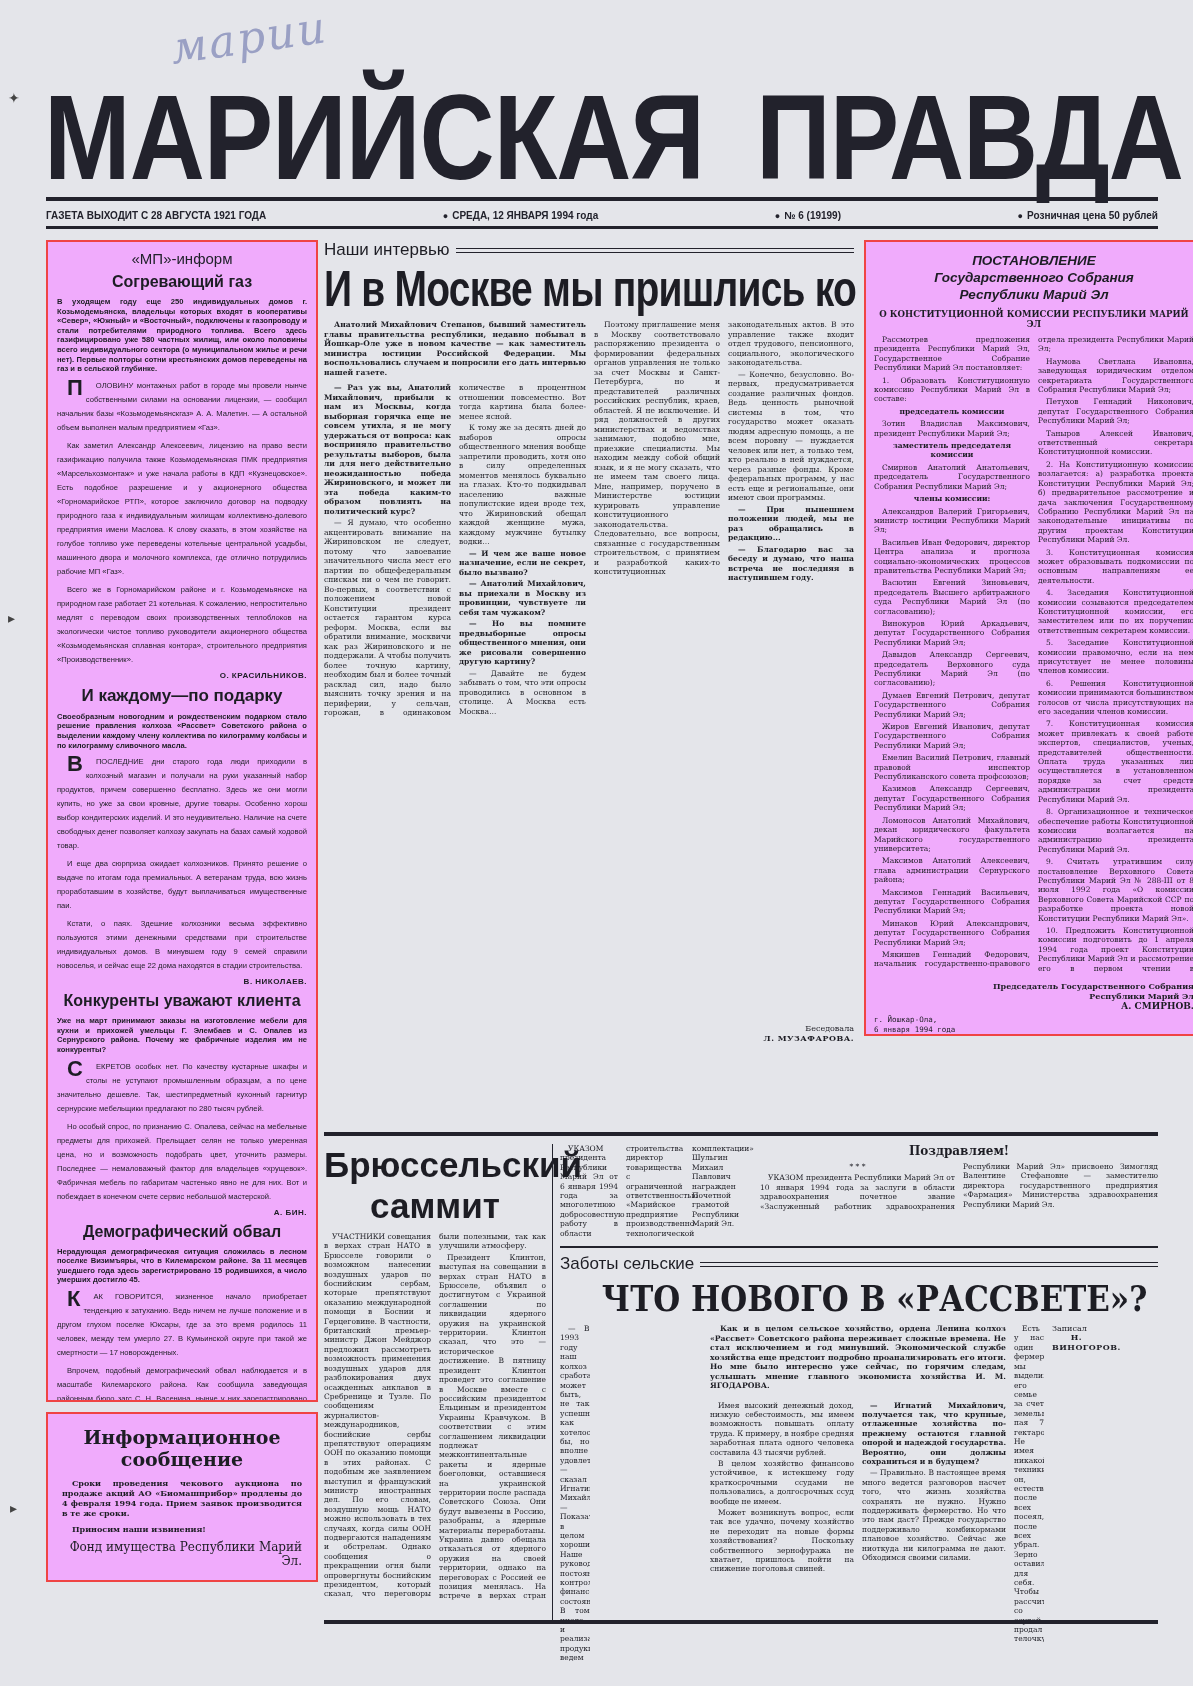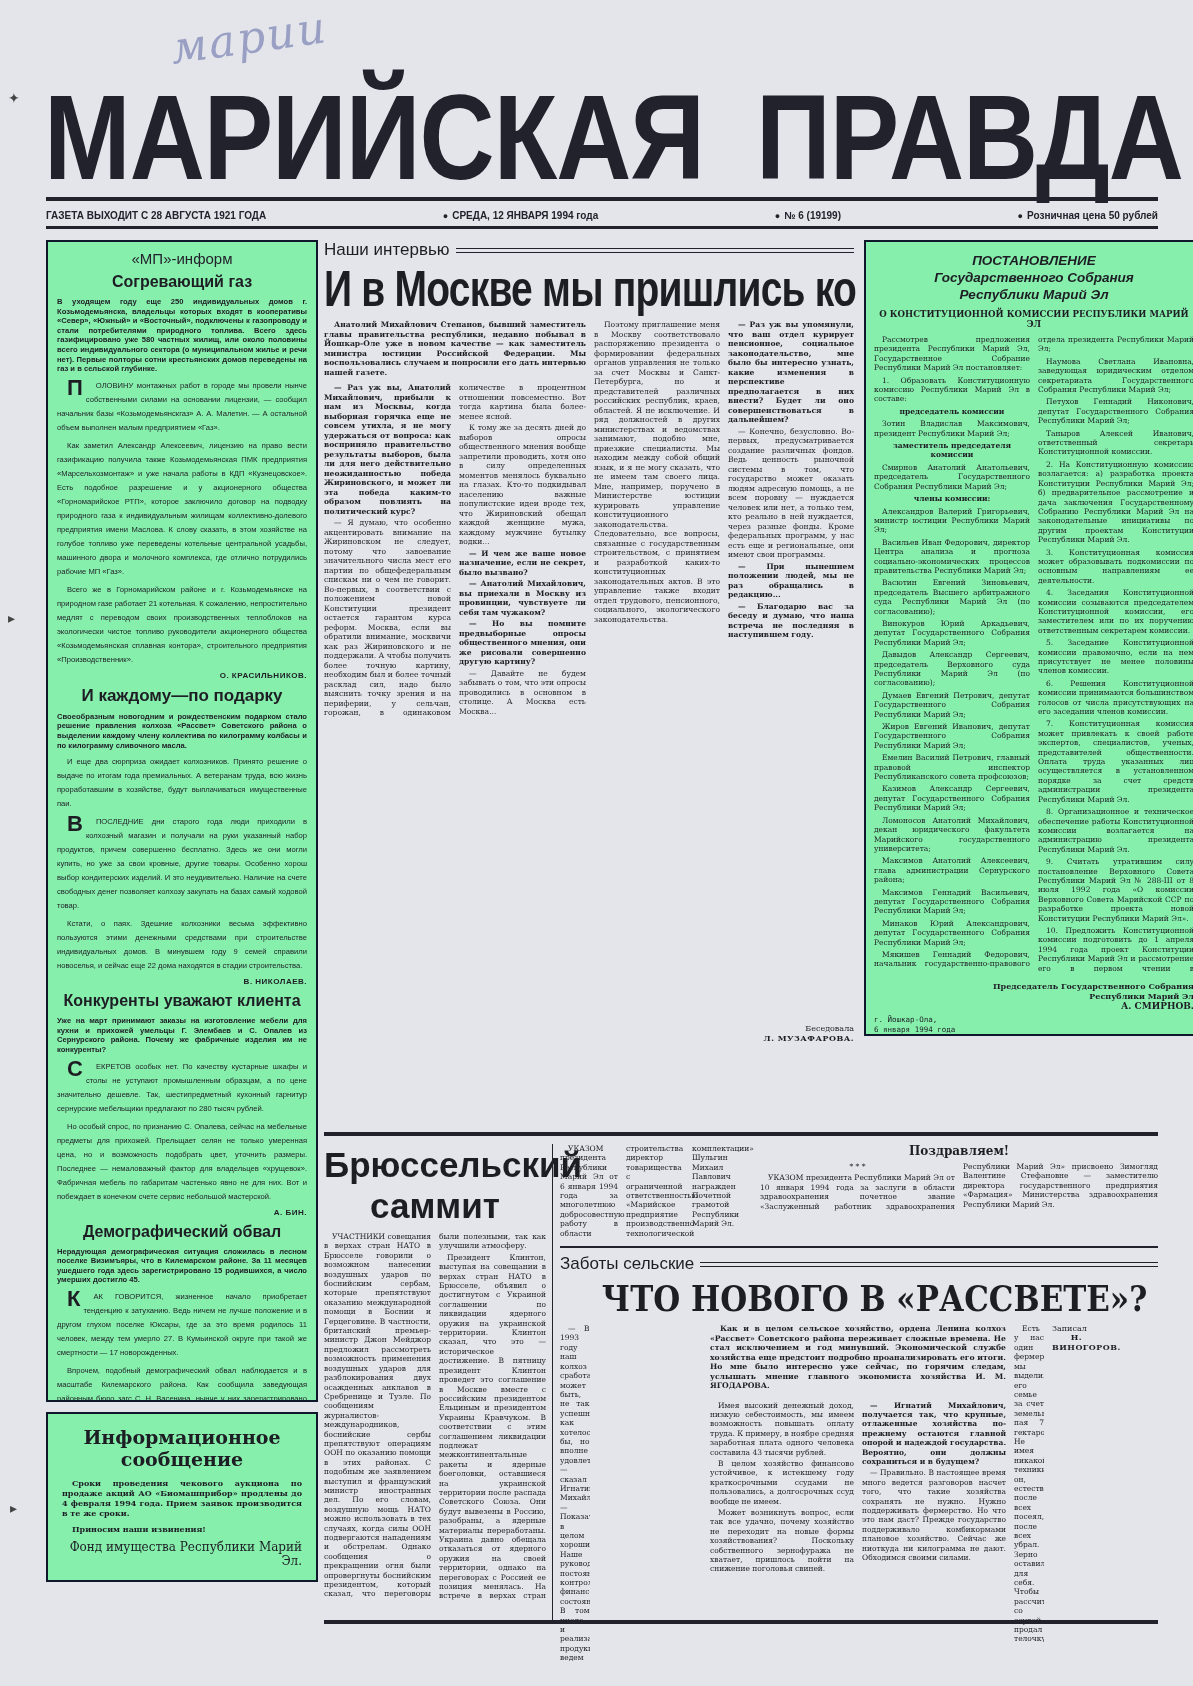--- a/index.html
+++ b/index.html
@@ -32,21 +32,21 @@
   }
   .dateline .bullet::before { content: "●"; margin-right: 4px; font-size: 9px; }
   .rule-bottom { position: absolute; left: 46px; top: 226px; width: 1112px; height: 3px; background: #22222c; }
 
   .col { position: absolute; }
   .col-left { left: 46px; top: 240px; width: 272px; }
   .col-mid  { left: 324px; top: 240px; width: 530px; }
   .col-right{ left: 864px; top: 240px; width: 340px; }
 
   .boxed {
-    border: 2px solid #0f172a; padding: 8px 9px; background: #86efac;
+    border: 2px solid #ef4444; padding: 8px 9px; background: #f0abfc;
   }
   .rubric {
     font-family: "Liberation Sans", sans-serif; font-size: 15px; text-align: center;
     margin-bottom: 6px; color: #22222c;
   }
   .rubric-side { display: flex; align-items: center; gap: 6px; font-family: "Liberation Sans", sans-serif; font-size: 17px; }
   .rubric-side::after { content: ""; flex: 1; height: 3px; border-top: 1px solid #22222c; border-bottom: 1px solid #22222c; }
 
   .head-sans {
     font-family: "Liberation Sans", sans-serif; font-weight: bold; text-align: center;
@@ -147,22 +147,22 @@
       <p class="lead">В уходящем году еще 250 индивидуальных домов г. Козьмодемьянска, владельцы которых входят в кооперативы «Север», «Южный» и «Восточный», подключены к газопроводу и стали потребителями природного топлива. Всего здесь газифицировано уже 580 частных жилищ, или около половины всего индивидуального сектора (о муниципальном жилье и речи нет). Первые полторы сотни крестьянских домов переведены на газ и в сельской глубинке.</p>
       <p class="body dropcap">ПОЛОВИНУ монтажных работ в городе мы провели нынче собственными силами на основании лицензии, — сообщил начальник базы «Козьмодемьянскгаз» А. А. Малетин. — А остальной объем выполнен малым предприятием «Газ».</p>
       <p class="body">Как заметил Александр Алексеевич, лицензию на право вести газификацию получила также Козьмодемьянская ПМК предприятия «Марсельхозмонтаж» и уже начала работы в КДП «Кузнецовское». Есть подобное разрешение и у акционерного общества «Горномарийское РТП», которое заключило договор на подводку природного газа к индивидуальным жилищам коллективно-долевого предприятия имени Маслова. К слову сказать, в этом хозяйстве на голубое топливо уже переведены котельные центральной усадьбы, машинного двора и молочного комплекса, где отлично потрудились рабочие МП «Газ».</p>
       <p class="body">Всего же в Горномарийском районе и г. Козьмодемьянске на природном газе работает 21 котельная. К сожалению, непростительно медлят с переводом своих производственных теплоблоков на экологически чистое топливо руководители акционерного общества «Козьмодемьянская сплавная контора», строительного предприятия «Производственник».</p>
       <div class="byline">О. КРАСИЛЬНИКОВ.</div>
     </article>
 
     <article>
       <h2 class="head-sans h18">И каждому—по подарку</h2>
       <p class="lead">Своеобразным новогодним и рождественским подарком стало решение правления колхоза «Рассвет» Советского района о выделении каждому члену коллектива по килограмму колбасы и по килограмму сливочного масла.</p>
+      <p class="body dropcap">В ПОСЛЕДНИЕ дни старого года люди приходили в колхозный магазин и получали на руки указанный набор продуктов, причем совершенно бесплатно. Здесь же они могли купить, но уже за свои кровные, другие товары. Особенно хорош выбор кондитерских изделий. И это неудивительно. Наличие на счете свободных денег позволяет колхозу закупать на базах самый ходовой товар.</p>
       <p class="body">И еще два сюрприза ожидает колхозников. Принято решение о выдаче по итогам года премиальных. А ветеранам труда, всю жизнь проработавшим в хозяйстве, будут выплачиваться имущественные паи.</p>
-      <p class="body dropcap">В ПОСЛЕДНИЕ дни старого года люди приходили в колхозный магазин и получали на руки указанный набор продуктов, причем совершенно бесплатно. Здесь же они могли купить, но уже за свои кровные, другие товары. Особенно хорош выбор кондитерских изделий. И это неудивительно. Наличие на счете свободных денег позволяет колхозу закупать на базах самый ходовой товар.</p>
       <p class="body">Кстати, о паях. Здешние колхозники весьма эффективно пользуются этими денежными средствами при строительстве индивидуальных домов. В минувшем году 9 семей справили новоселья, и сейчас еще 22 дома находятся в стадии строительства.</p>
       <div class="byline">В. НИКОЛАЕВ.</div>
     </article>
 
     <article>
       <h2 class="head-sans h16">Конкуренты уважают клиента</h2>
       <p class="lead">Уже на март принимают заказы на изготовление мебели для кухни и прихожей умельцы Г. Элембаев и С. Опалев из Сернурского района. Почему же фабричные изделия им не конкуренты?</p>
       <p class="body dropcap">СЕКРЕТОВ особых нет. По качеству кустарные шкафы и столы не уступают промышленным образцам, а по цене значительно дешевле. Так, шестипредметный кухонный гарнитур сернурские мебельщики предлагают по 280 тысяч рублей.</p>
       <p class="body">Но особый спрос, по признанию С. Опалева, сейчас на мебельные предметы для прихожей. Прельщает селян не только умеренная цена, но и возможность подобрать цвет, уточнить размеры. Последнее — немаловажный фактор для владельцев «хрущевок». Фабричная мебель по габаритам частенько явно не для них. Вот и побеждает в конечном счете сервис небольшой мастерской.</p>
       <div class="byline">А. БИН.</div>
@@ -209,21 +209,20 @@
         <p>К тому же за десять дней до выборов опросы общественного мнения вообще запретили проводить, хотя оно в силу определенных моментов менялось буквально на глазах. Кто-то подкидывал населению важные популистские идеи вроде тех, что Жириновский обещал каждой женщине мужа, каждому мужчине бутылку водки...</p>
         <p class="q">— И чем же ваше новое назначение, если не секрет, было вызвано?</p>
         <p class="q">— Анатолий Михайлович, вы приехали в Москву из провинции, чувствуете ли себя там чужаком?</p>
         <p class="q">— Но вы помните предвыборные опросы общественного мнения, они же рисовали совершенно другую картину?</p>
         <p>— Давайте не будем забывать о том, что эти опросы проводились в основном в столице. А Москва есть Москва...</p>
       </div>
     </div>
     <div style="width:260px;">
       <div class="serif-cols" style="column-count:2; height:700px;">
         <p>Поэтому приглашение меня в Москву соответствовало распоряжению президента о формировании федеральных органов управления не только за счет Москвы и Санкт-Петербурга, но и представителей различных российских республик, краев, областей. Я не исключение. И ряд должностей в других министерствах и ведомствах занимают, подобно мне, приезжие специалисты. Мы находим между собой общий язык, и я не могу сказать, что не имеем там своего лица. Мне, например, поручено в Министерстве юстиции курировать управление конституционного законодательства. Следовательно, все вопросы, связанные с государственным строительством, с принятием и разработкой каких-то конституционных законодательных актов. В это управление также входит отдел трудового, пенсионного, социального, экологического законодательства.</p>
-        <p class="q">— Раз уж вы упомянули, что ваш отдел курирует пенсионное, социальное законодательство, мне было бы интересно узнать, какие изменения в перспективе предполагается в них внести? Будет ли оно совершенствоваться в дальнейшем?</p>
         <p>— Конечно, безусловно. Во-первых, предусматривается создание различных фондов. Ведь ценность рыночной системы в том, что государство может оказать людям адресную помощь, а не всем поровну — нуждается человек или нет, а только тем, кто реально в ней нуждается, через разные фонды. Кроме федеральных программ, у нас есть еще и региональные, они имеют свои программы.</p>
         <p class="q">— При нынешнем положении людей, мы не раз обращались в редакцию...</p>
         <p class="q">— Благодарю вас за беседу и думаю, что наша встреча не последняя в наступившем году.</p>
       </div>
       <div class="signoff">
         <span>Беседовала</span>
         <b>Л. МУЗАФАРОВА.</b>
       </div>
     </div>
   </div>
@@ -321,21 +320,21 @@
       <div style="width:142px;" class="rassvet-cols">
         <p style="height:340px; overflow:hidden;">— В 1993 году наш колхоз сработал, может быть, не так успешно, как хотелось бы, но вполне удовлетворительно, — сказал Игнатий Михайлович. — Показатели в целом хорошие. Наше руководство постоянно контролирует финансовое состояние. В том числе и реализацию продукции ведем с учетом повышения закупочных цен. С другой стороны, уровень производства у нас гораздо выше, чем в других хозяйствах. Так, в расчете на сто гектаров сельхозугодий по сравнению со средним показателем всех остальных хозяйств района мы реализовали мяса больше на 72 процента, молока — на 79 процентов. Отсюда и хороший финансовый результат. Себестоимость литра молока составила 2500 рублей, мяса крупного рогатого скота — 20 тысяч, свинины — 15600 рублей. Ожидаемый денежный доход должен составить 850 миллионов рублей, прибыль — полмиллиарда. Рентабельность ожидается на уровне 150 процентов.</p>
       </div>
       <div style="width:296px;">
         <p class="rassvet-lead" style="text-indent:10px; margin-bottom:10px;">Как и в целом сельское хозяйство, ордена Ленина колхоз «Рассвет» Советского района переживает сложные времена. Не стал исключением и год минувший. Экономической службе хозяйства еще предстоит подробно проанализировать его итоги. Но мне было интересно уже сейчас, по горячим следам, услышать мнение главного экономиста хозяйства И. М. ЯГОДАРОВА.</p>
         <div class="rassvet-cols" style="column-count:2; height:272px; overflow:hidden;">
           <p>Имея высокий денежный доход, низкую себестоимость, мы имеем возможность повышать оплату труда. К примеру, в ноябре средняя заработная плата одного человека составила 43 тысячи рублей.</p>
           <p>В целом хозяйство финансово устойчивое, к истекшему году краткосрочными ссудами не пользовались, а долгосрочных ссуд вообще не имеем.</p>
           <p>Может возникнуть вопрос, если так все удачно, почему хозяйство не переходит на новые формы хозяйствования? Поскольку собственного зернофуража не хватает, пришлось пойти на снижение поголовья свиней.</p>
           <p class="q">— Игнатий Михайлович, получается так, что крупные, отлаженные хозяйства по-прежнему остаются главной опорой и надеждой государства. Вероятно, они должны сохраниться и в будущем?</p>
-          <p>— Правильно. В настоящее время много ведется разговоров насчет того, что такие хозяйства сохранять не нужно. Нужно поддерживать фермерство. Но что это нам даст? Прежде государство поддерживало комбикормами плановое хозяйство. Сейчас же ниоткуда ни килограмма не дают. Обходимся своими силами.</p>
+          <p>— Правильно. В настоящее время много ведется разговоров насчет того, что жизнь хозяйства сохранять не нужно. Нужно поддерживать фермерство. Но что это нам даст? Прежде государство поддерживало комбикормами плановое хозяйство. Сейчас же ниоткуда ни килограмма не дают. Обходимся своими силами.</p>
         </div>
       </div>
       <div style="width:144px;" class="rassvet-cols">
         <p style="height:318px; overflow:hidden;">Есть у нас один фермер, мы выделили его семье за счет земельного пая 7 гектаров. Не имея никакой техники, он, естественно, после всех посеял, после всех убрал. Зерно оставил для себя. Чтобы рассчитаться со ссудой, продал телочку. Словом, трудно ему приходится. Тут сказывается наша неподготовленность работать по-другому. Что касается нашего хозяйства, то у нас пока нет сторонников фермерства. Самое лучшее производство — это крупное хозяйство. Ведь на Западе фермеры тоже объединяются. Они выбирают систему, считают самой выгодной.</p>
         <div class="signoff">
           <span>Записал</span>
           <b>Н. ВИНОГОРОВ.</b>
         </div>
       </div>
     </div>

